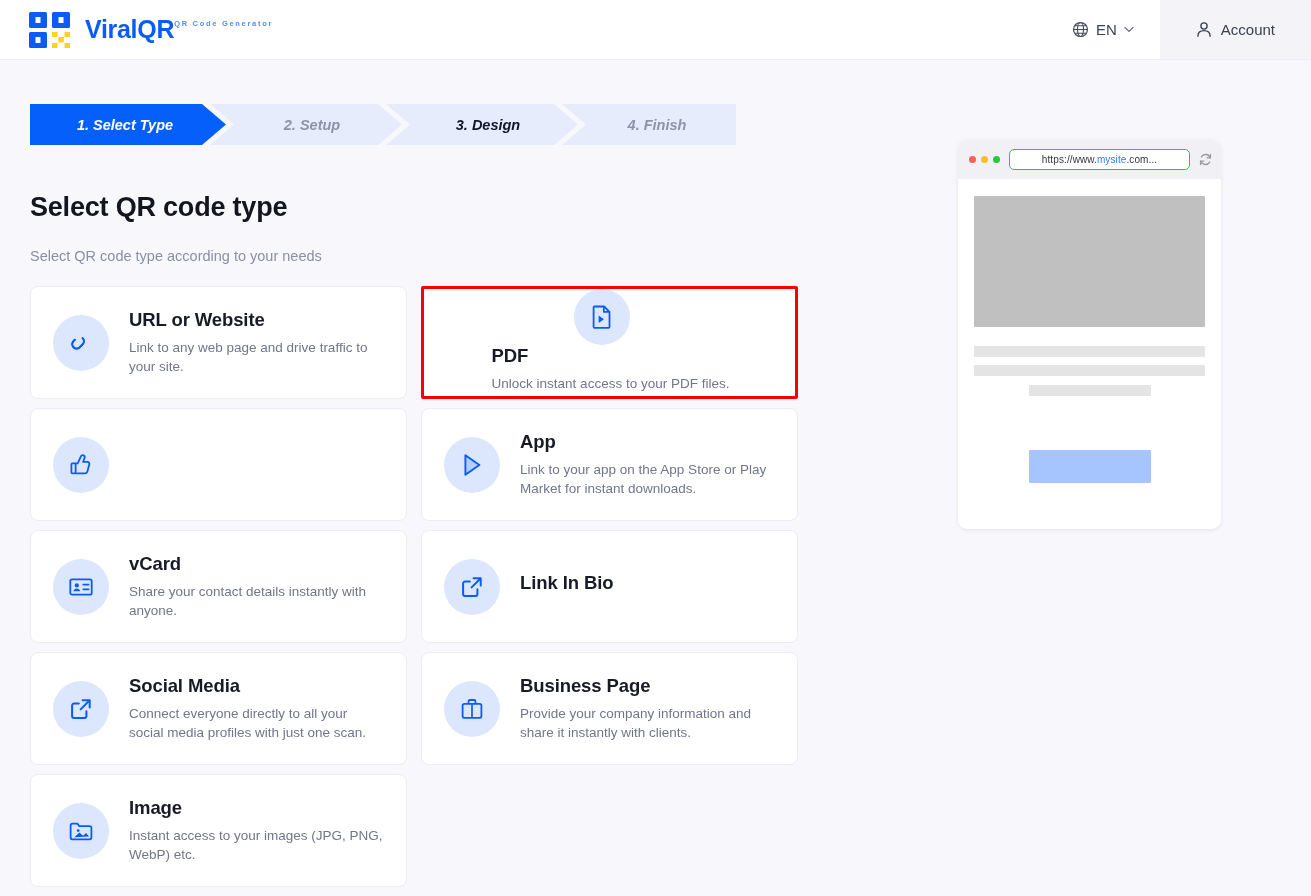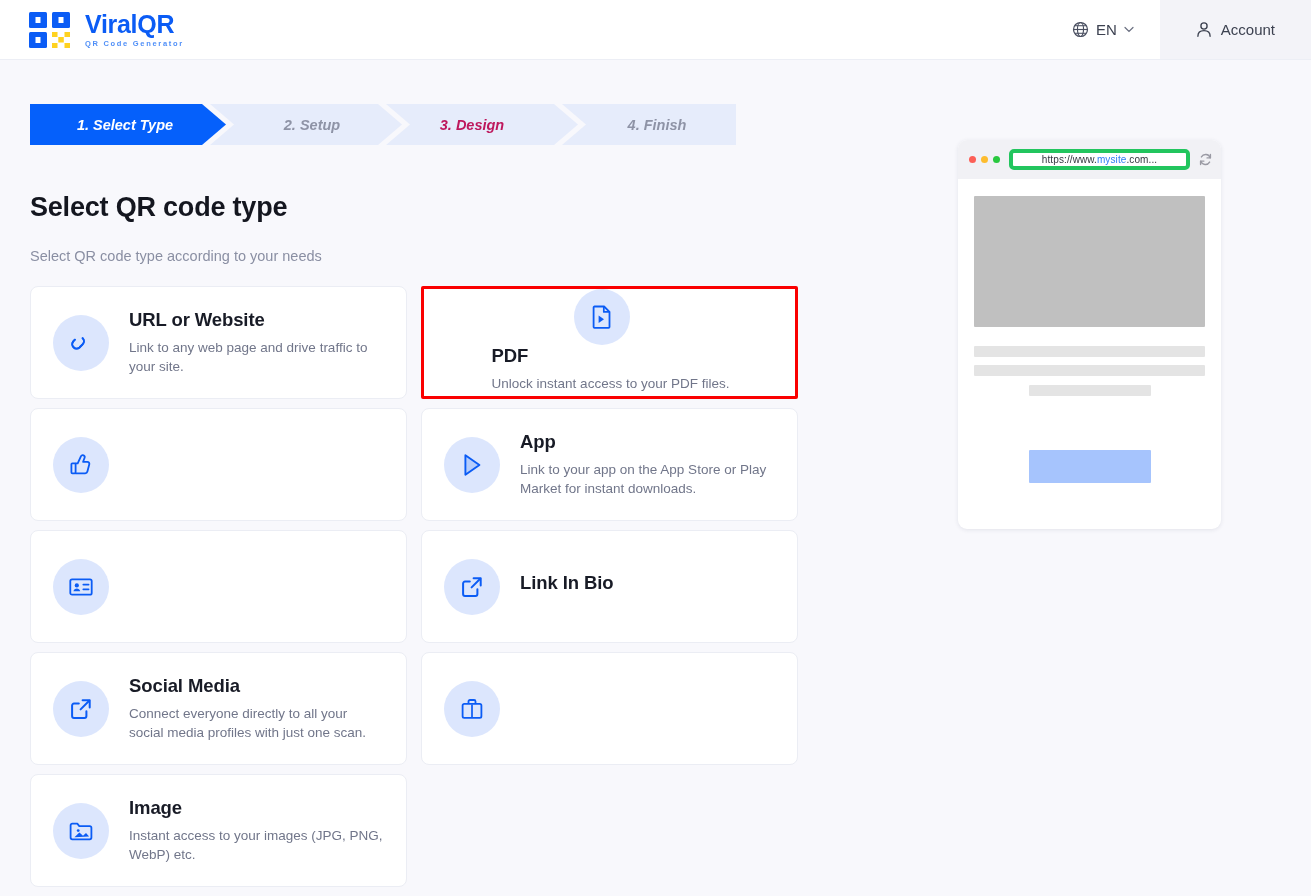--- a/index.html
+++ b/index.html
@@ -17,21 +17,21 @@
     background: #ffffff;
     border-bottom: 1px solid #eceef5;
     display: flex;
     align-items: stretch;
   }
   .brand {
     display: flex; align-items: center; gap: 10px;
     padding-left: 29px;
   }
   .qr-mark { width: 46px; height: 36px; flex: none; }
-  .brand-text { display: flex; flex-direction: column; line-height: 1; }
+  .brand-text { display: flex; flex-direction: row; line-height: 1; }
   .brand-name {
     font-size: 25px; font-weight: 700; color: #0b5cf5;
     letter-spacing: -0.3px;
   }
   .brand-sub {
     font-size: 7.5px; font-weight: 700; color: #4f8ff8;
     letter-spacing: 1.7px; margin-top: 3px;
   }
   .header-right {
     margin-left: auto; display: flex; align-items: stretch;
@@ -130,21 +130,21 @@
     display: flex; align-items: center;
     padding: 0 9px 0 11px; gap: 9px;
   }
   .dots { display: flex; gap: 5px; }
   .dot { width: 7px; height: 7px; border-radius: 50%; }
   .dot.r { background: #fc5f57; }
   .dot.y { background: #fdbc2e; }
   .dot.g { background: #29c83f; }
   .mock-url {
     flex: 1; height: 21px;
-    background: #ffffff; border: 4px solid #22c55e;
+    background: #ffffff; border: 1px solid #22c55e;
     border-radius: 5px;
     display: flex; align-items: center; justify-content: center;
     font-size: 10px; color: #33363f; letter-spacing: .1px;
   }
   .mock-url .hl { color: #2f7df4; }
   .reload { width: 13px; height: 13px; flex: none; }
   .mock-body { padding: 17px 16px 0; }
   .hero {
     height: 131px; background: #c0c0c0; border-radius: 1px;
     margin-bottom: 19px;
@@ -210,21 +210,21 @@
 
 <div class="steps">
   <svg width="706" height="41" viewBox="0 0 706 41">
     <path d="M0,0 H172 L196,20.5 L172,41 H0 Z" fill="#0560fb"></path>
     <path d="M180,0 H348 L372,20.5 L348,41 H180 L204,20.5 Z" fill="#e6ecfb"></path>
     <path d="M356,0 H524 L548,20.5 L524,41 H356 L380,20.5 Z" fill="#e6ecfb"></path>
     <path d="M532,0 H706 V41 H532 L556,20.5 Z" fill="#e6ecfb"></path>
   </svg>
   <div class="step-label" style="left:0;width:190px;color:#ffffff;">1. Select Type</div>
   <div class="step-label" style="left:192px;width:180px;color:#8e93a6;">2. Setup</div>
-  <div class="step-label" style="left:352px;width:180px;color:#be185d;">3. Design</div>
+  <div class="step-label" style="left:368px;width:180px;color:#0f172a;">3. Design</div>
   <div class="step-label" style="left:548px;width:158px;color:#8e93a6;">4. Finish</div>
 </div>
 
 <div class="page-title">Select QR code type</div>
 <div class="page-sub">Select QR code type according to your needs</div>
 
 <div class="grid">
 
   <div class="card">
     <div class="card-icon">
@@ -278,20 +278,24 @@
   <div class="card">
     <div class="card-icon">
       <svg width="26" height="26" viewBox="0 0 26 26">
         <rect x="2.3" y="5.3" width="21.4" height="15.4" rx="1.8" fill="none" stroke="#0b5cf5" stroke-width="1.8"></rect>
         <circle cx="8.8" cy="11.4" r="2.1" fill="#0b5cf5"></circle>
         <path d="M5.4 17.2 c0.5 -2 1.8 -2.8 3.4 -2.8 s2.9 0.8 3.4 2.8 Z" fill="#0b5cf5"></path>
         <line x1="15.3" y1="10.6" x2="20.6" y2="10.6" stroke="#0b5cf5" stroke-width="1.7" stroke-linecap="round"></line>
         <line x1="15.3" y1="15.3" x2="20.6" y2="15.3" stroke="#0b5cf5" stroke-width="1.7" stroke-linecap="round"></line>
       </svg>
     </div>
+    <div class="card-body">
+      <div class="card-title">vCard</div>
+      <div class="card-desc">Share your contact details instantly with anyone.</div>
+    </div>
   </div>
 
   <div class="card">
     <div class="card-icon">
       <svg width="26" height="26" viewBox="0 0 26 26">
         <path d="M14.6 4.3 H21.7 V11.4" fill="none" stroke="#0b5cf5" stroke-width="2" stroke-linecap="round" stroke-linejoin="round"></path>
         <line x1="21.2" y1="4.8" x2="12.6" y2="13.4" stroke="#0b5cf5" stroke-width="2" stroke-linecap="round"></line>
         <path d="M18.4 15.2 V20 a1.9 1.9 0 0 1 -1.9 1.9 H6 A1.9 1.9 0 0 1 4.1 20 V9.5 A1.9 1.9 0 0 1 6 7.6 H10.8" fill="none" stroke="#0b5cf5" stroke-width="2" stroke-linecap="round" stroke-linejoin="round"></path>
       </svg>
     </div>
@@ -314,20 +318,24 @@
     </div>
   </div>
 
   <div class="card">
     <div class="card-icon">
       <svg width="26" height="26" viewBox="0 0 26 26">
         <rect x="3.6" y="7.8" width="18.8" height="14" rx="1.6" fill="none" stroke="#0b5cf5" stroke-width="1.8"></rect>
         <path d="M9.5 7.6 V5.4 a1.4 1.4 0 0 1 1.4 -1.4 h4.2 a1.4 1.4 0 0 1 1.4 1.4 V7.6" fill="none" stroke="#0b5cf5" stroke-width="1.8" stroke-linejoin="round"></path>
         <line x1="13" y1="8.6" x2="13" y2="21" stroke="#0b5cf5" stroke-width="1.7"></line>
       </svg>
+    </div>
+    <div class="card-body">
+      <div class="card-title">Business Page</div>
+      <div class="card-desc">Provide your company information and share it instantly with clients.</div>
     </div>
   </div>
 
   <div class="card">
     <div class="card-icon">
       <svg width="26" height="26" viewBox="0 0 26 26">
         <path d="M2.6 7.4 a1.7 1.7 0 0 1 1.7 -1.7 h5 l2 2.4 h10.4 a1.7 1.7 0 0 1 1.7 1.7 V19.6 a1.7 1.7 0 0 1 -1.7 1.7 H4.3 A1.7 1.7 0 0 1 2.6 19.6 Z" fill="none" stroke="#0b5cf5" stroke-width="1.8" stroke-linejoin="round"></path>
         <circle cx="10.2" cy="12.6" r="1.4" fill="#0b5cf5"></circle>
         <path d="M6.4 19.2 L11.4 14.6 L15 17.8 L18 15 L21.1 18.4 Z" fill="#0b5cf5"></path>
       </svg>

